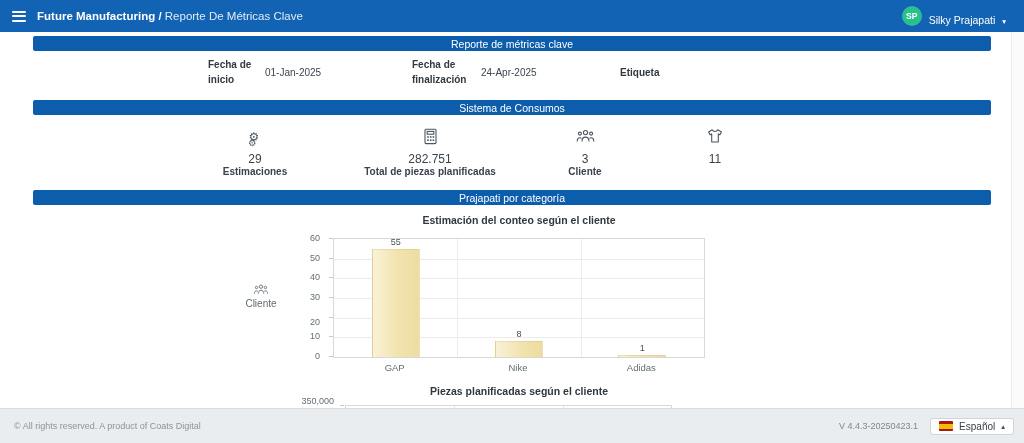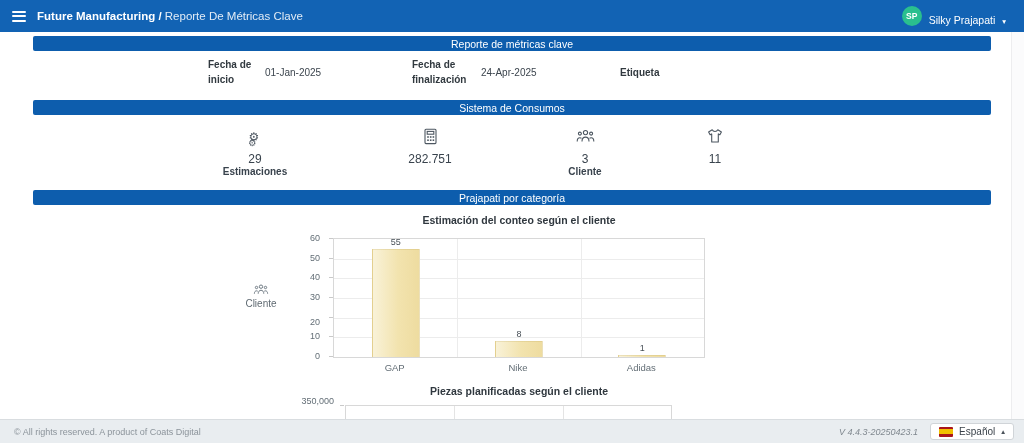--- a/index.html
+++ b/index.html
@@ -88,25 +88,25 @@
                  font-size:9px; color:#636e76; }
   #chart2-plot { left:345px; top:405px; width:327px; height:16px; border-bottom:none; }
   #chart2-plot .vgrid { background:#e4e4e4; }
   .c2mark { position:absolute; left:340px; top:405px; width:4px; height:1px; background:#c9c9c9; }
 
   
   .scroll-track { position:absolute; right:0; top:28px; bottom:22px; width:13px;
                   background:#fbfbfc; border-left:1px solid #ededef; }
 
   
-  .footer { position:absolute; left:0; right:0; bottom:0; height:24px; background:#e9edf0;
+  .footer { position:absolute; left:0; right:0; bottom:0; height:35px; background:#e9edf0;
             border-top:1px solid #d9dde0; display:flex; align-items:center;
             padding:0 10px 0 14px; z-index:5; }
   .copyright { font-size:9px; color:#8c949b; }
-  .version { margin-left:auto; font-size:9px; color:#7f878e; margin-right:12px;font-style:italic; }
+  .version { margin-left:auto; font-size:9px; color:#7f878e; margin-right:12px; }
   .lang-btn { display:flex; align-items:center; gap:6px; background:#fff; border:1px solid #d0d4d8;
               border-radius:3px; height:17px; padding:0 8px; font-size:10px; color:#3a424a; cursor:pointer; }
   .flag { width:14px; height:10px; display:flex; flex-direction:column; border-radius:1px; overflow:hidden; }
   .flag i { display:block; }
   .lang-btn .caret-up { color:#4a525a; }
 </style>
 </head>
 <body>
 
 <div class="navbar">
@@ -161,20 +161,21 @@
         <rect x="4.2" y="8.2" width="1.6" height="1.6"></rect>
           <rect x="6.9" y="8.2" width="1.6" height="1.6"></rect>
           <rect x="9.6" y="8.2" width="1.6" height="1.6"></rect>
         <rect x="4.2" y="11.4" width="1.6" height="1.6"></rect>
           <rect x="6.9" y="11.4" width="1.6" height="1.6"></rect>
           <rect x="9.6" y="11.4" width="1.6" height="1.6"></rect>
       </g>
     </svg>
   </div>
   <div class="mvalue">282.751</div>
+  <div class="mlabel">Total de piezas planificadas</div>
 </div>
 <div class="metric" id="metric-2">
   <div class="micon">
     <svg width="19" height="15" viewBox="0 0 19 15" fill="none" stroke="#4d5761" stroke-width="1.1">
       <circle cx="9.5" cy="4.6" r="2.1"></circle>
       <path d="M6 13.4 c0-2.7 1.5-4.3 3.5-4.3 s3.5 1.6 3.5 4.3"></path>
       <circle cx="3.9" cy="5.6" r="1.5"></circle>
       <path d="M1.2 13.4 c0-2.3 1.1-3.6 2.7-3.6 c0.6 0 1.2 0.2 1.6 0.6"></path>
       <circle cx="15.1" cy="5.6" r="1.5"></circle>
       <path d="M17.8 13.4 c0-2.3-1.1-3.6-2.7-3.6 c-0.6 0-1.2 0.2-1.6 0.6"></path>

